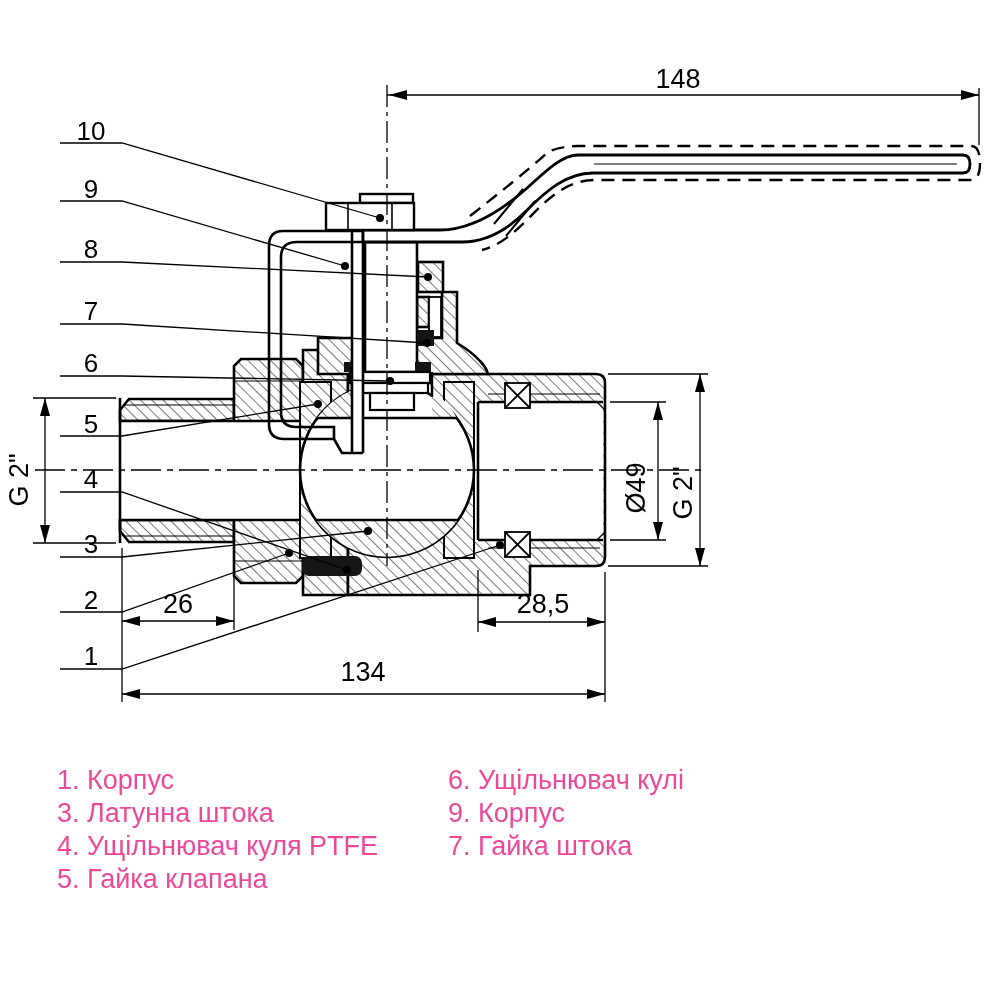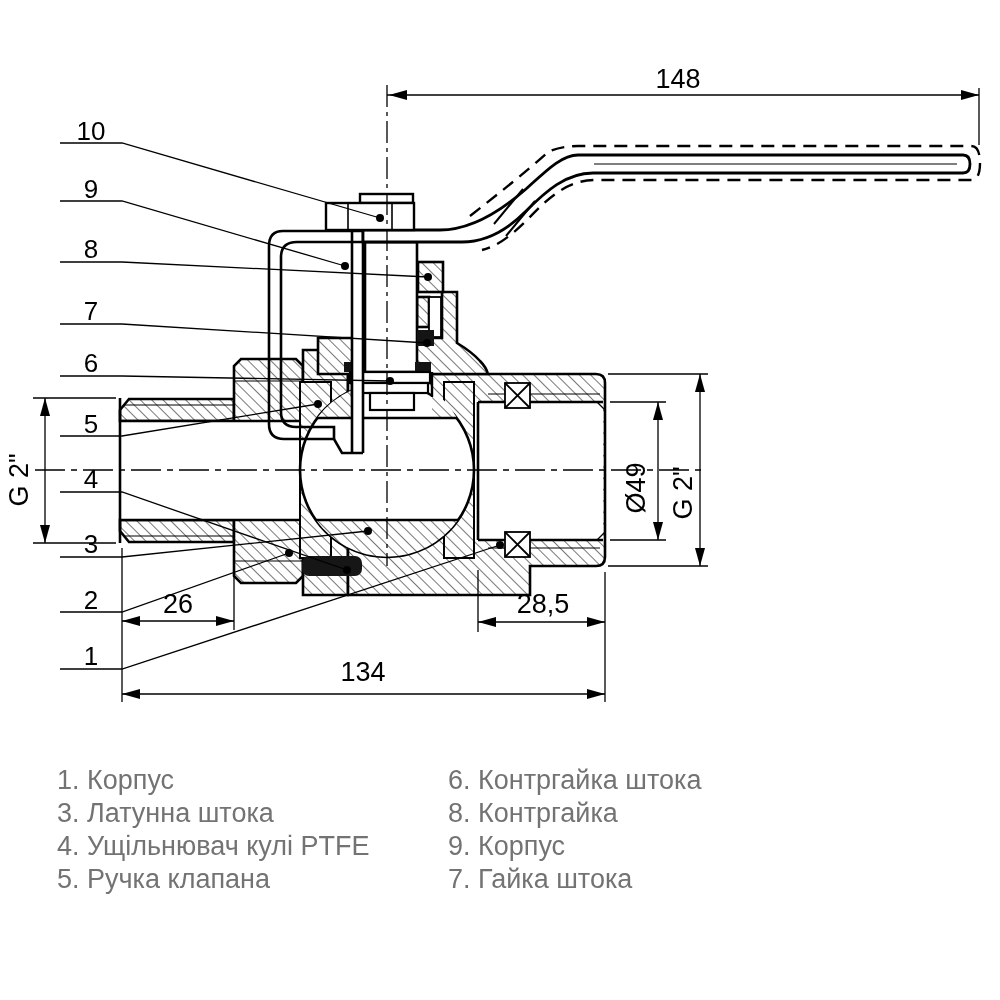--- a/index.html
+++ b/index.html
@@ -2,21 +2,21 @@
 <html><head>
 <meta charset="utf-8">
 <style>
   html,body{margin:0;padding:0;background:#fff;}
   #stage{position:relative;width:1000px;height:1000px;background:#ffffff;overflow:hidden;
          font-family:"Liberation Sans",sans-serif;}
   #drawing{position:absolute;left:0;top:0;}
   svg text{fill:#000;font-family:"Liberation Sans",sans-serif;}
   .dimtxt{font-size:27px;}
   .callout{font-size:26px;}
-  .parts{position:absolute;color:#737373;font-size:27px;line-height:33px;}
+  .parts{position:absolute;color:#ec4899;font-size:27px;line-height:33px;}
   .parts .row{white-space:nowrap;}
   #parts-left{left:57px;top:764px;}
   #parts-right{left:448px;top:764px;}
 </style>
 </head>
 <body>
 
 <div id="stage">
 
 <svg id="drawing" width="1000" height="1000" viewBox="0 0 1000 1000">
@@ -253,22 +253,21 @@
           <text class="callout" x="91" y="665" text-anchor="middle" stroke="none">1</text>
       <path d="M60,669 L122,669 L500,545" fill="none"></path>
           <circle cx="500" cy="545" r="4" stroke="none"></circle>
         </g>
   </g>
 </svg>
 
   <div id="parts-left" class="parts">
     <div class="row"><span>1.</span> <span>Корпус</span></div>
     <div class="row"><span>3.</span> <span>Латунна штока</span></div>
-    <div class="row"><span>4.</span> <span>Ущільнювач кулі PTFE</span></div>
-    <div class="row"><span>5.</span> <span>Ручка клапана</span></div>
+    <div class="row"><span>4.</span> <span>Ущільнювач куля PTFE</span></div>
+    <div class="row"><span>5.</span> <span>Гайка клапана</span></div>
   </div>
   <div id="parts-right" class="parts">
-    <div class="row"><span>6.</span> <span>Контргайка штока</span></div>
-    <div class="row"><span>8.</span> <span>Контргайка</span></div>
+    <div class="row"><span>6.</span> <span>Ущільнювач кулі</span></div>
     <div class="row"><span>9.</span> <span>Корпус</span></div>
     <div class="row"><span>7.</span> <span>Гайка штока</span></div>
   </div>
 </div>
 
 </body></html>

